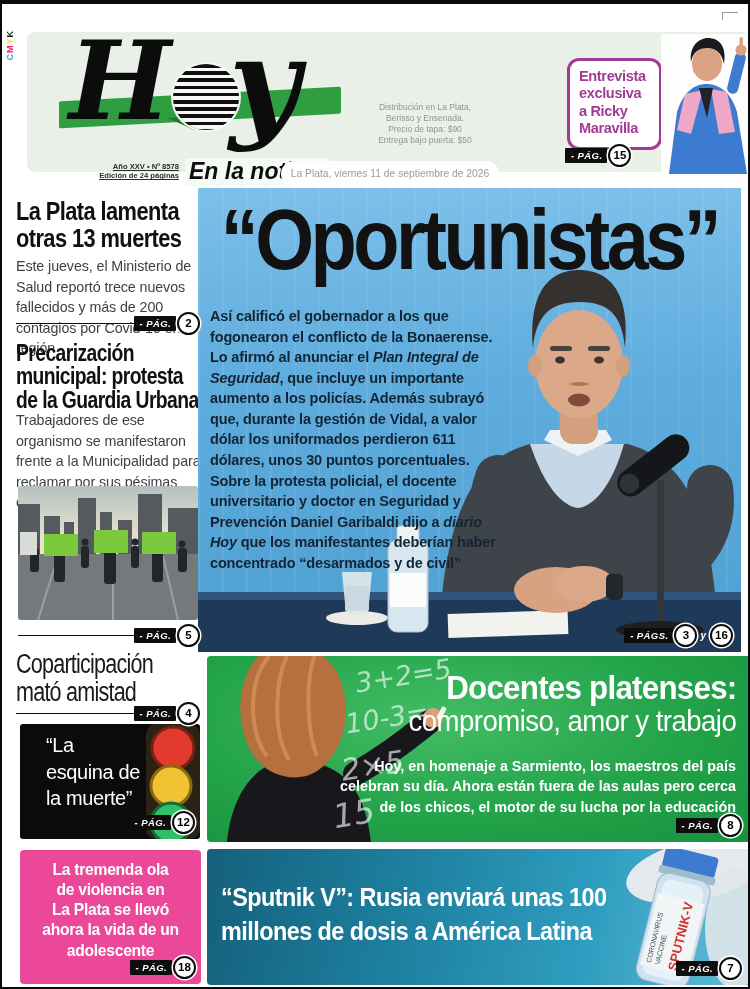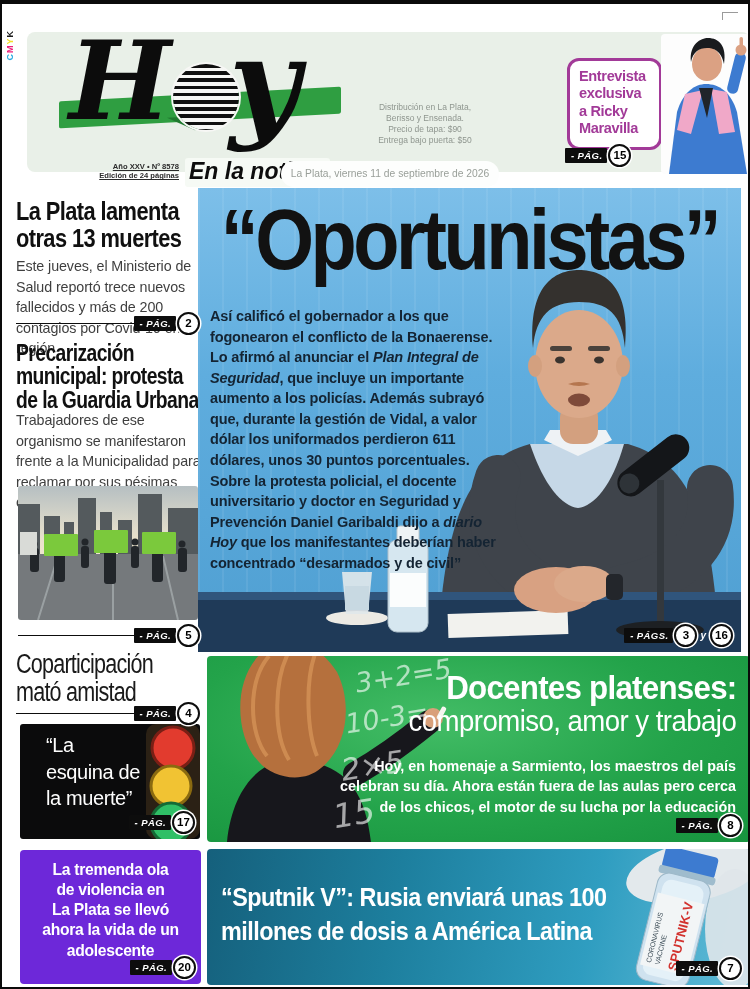--- a/index.html
+++ b/index.html
@@ -66,21 +66,21 @@
   #story1-h{left:14px;top:194px;} #story1-b{left:14px;top:252px;width:188px;}
   #story1-pg{left:14px;top:308px;width:184px;}
   #story2-h{left:14px;top:338px;} #story2-b{left:14px;top:406px;width:190px;}
   #protest{left:16px;top:482px;width:180px;height:134px;border-radius:3px;overflow:hidden;}
   #story2-pg{left:16px;top:620px;width:182px;}
   #story3-h{left:14px;top:646px;} #story3-pg{left:14px;top:698px;width:184px;}
   #blackbox{left:18px;top:720px;width:180px;height:115px;background:#0b0b0c;border-radius:3px;}
   #blackbox .quote{position:absolute;left:11px;top:8px;font:500 20px/1.33 "Liberation Sans",sans-serif;
           color:#fdfdfd;letter-spacing:-0.4px;margin-left:15px;}
   #blackbox .badge,#redbox .badge{position:absolute;right:5px;bottom:5px;}
-  #redbox{left:18px;top:846px;width:181px;height:134px;background:#6d28d9;border-radius:4px;}
+  #redbox{left:18px;top:846px;width:181px;height:134px;background:#ec4899;border-radius:4px;}
   #redbox .rtxt{position:absolute;left:0;right:0;top:9px;text-align:center;
           font:bold 16.5px/1.22 "Liberation Sans",sans-serif;color:#fff;letter-spacing:-0.3px;
           transform:scaleX(.95);}
 
   
   #mainphoto{left:196px;top:184px;width:543px;height:464px;border-radius:0;overflow:hidden;
      background:linear-gradient(180deg,#7dbfe9 0%,#5fadde 40%,#4f9fd2 100%);}
   #mainphoto .stripes{position:absolute;inset:0;
      background:repeating-linear-gradient(90deg,rgba(255,255,255,.07) 0 2px,transparent 2px 24px);}
   #main-h{position:absolute;left:-7%;top:6px;width:114%;text-align:center;margin:0;
@@ -246,33 +246,33 @@
       <rect x="26" y="0" width="54" height="115" rx="10" fill="#2b2115"></rect>
       <circle cx="53" cy="24" r="21" fill="#e23b2e" stroke="#7a1f15" stroke-width="3"></circle>
       <circle cx="51" cy="62" r="20" fill="#f1c333" stroke="#8a6a10" stroke-width="3"></circle>
       <circle cx="51" cy="99" r="20" fill="#2fbf66" stroke="#156a36" stroke-width="3"></circle>
     </svg>
     <div class="quote prel">“La
 esquina de
 la muerte”</div>
     <span class="badge">
       <span class="chip">- PÁG.</span>
-      <span class="pnum">17</span>
+      <span class="pnum">12</span>
     </span>
   </div>
 
   <div class="abs" id="redbox">
     <div class="rtxt prel">La tremenda ola
 de violencia en
 La Plata se llevó
 ahora la vida de un
 adolescente</div>
     <span class="badge">
       <span class="chip">- PÁG.</span>
-      <span class="pnum">20</span>
+      <span class="pnum">18</span>
     </span>
   </div>
 
   <div class="abs" id="mainphoto">
     <div class="stripes"></div>
     <svg class="abs" style="left:0;top:0" width="543" height="464" viewBox="0 0 543 464">
       <path d="M240,464 C245,330 272,272 332,256 L430,256 C492,274 516,330 521,464 Z" fill="#3f444b"></path>
       <path d="M332,256 C346,298 364,318 380,320 C396,318 414,298 426,256 Z" fill="#c6d8e7"></path>
       <path d="M346,252 L380,268 L414,252 L408,242 L352,242 Z" fill="#eef2f5"></path>
       <rect x="362" y="216" width="38" height="40" rx="13" fill="#d3a07f"></rect>

